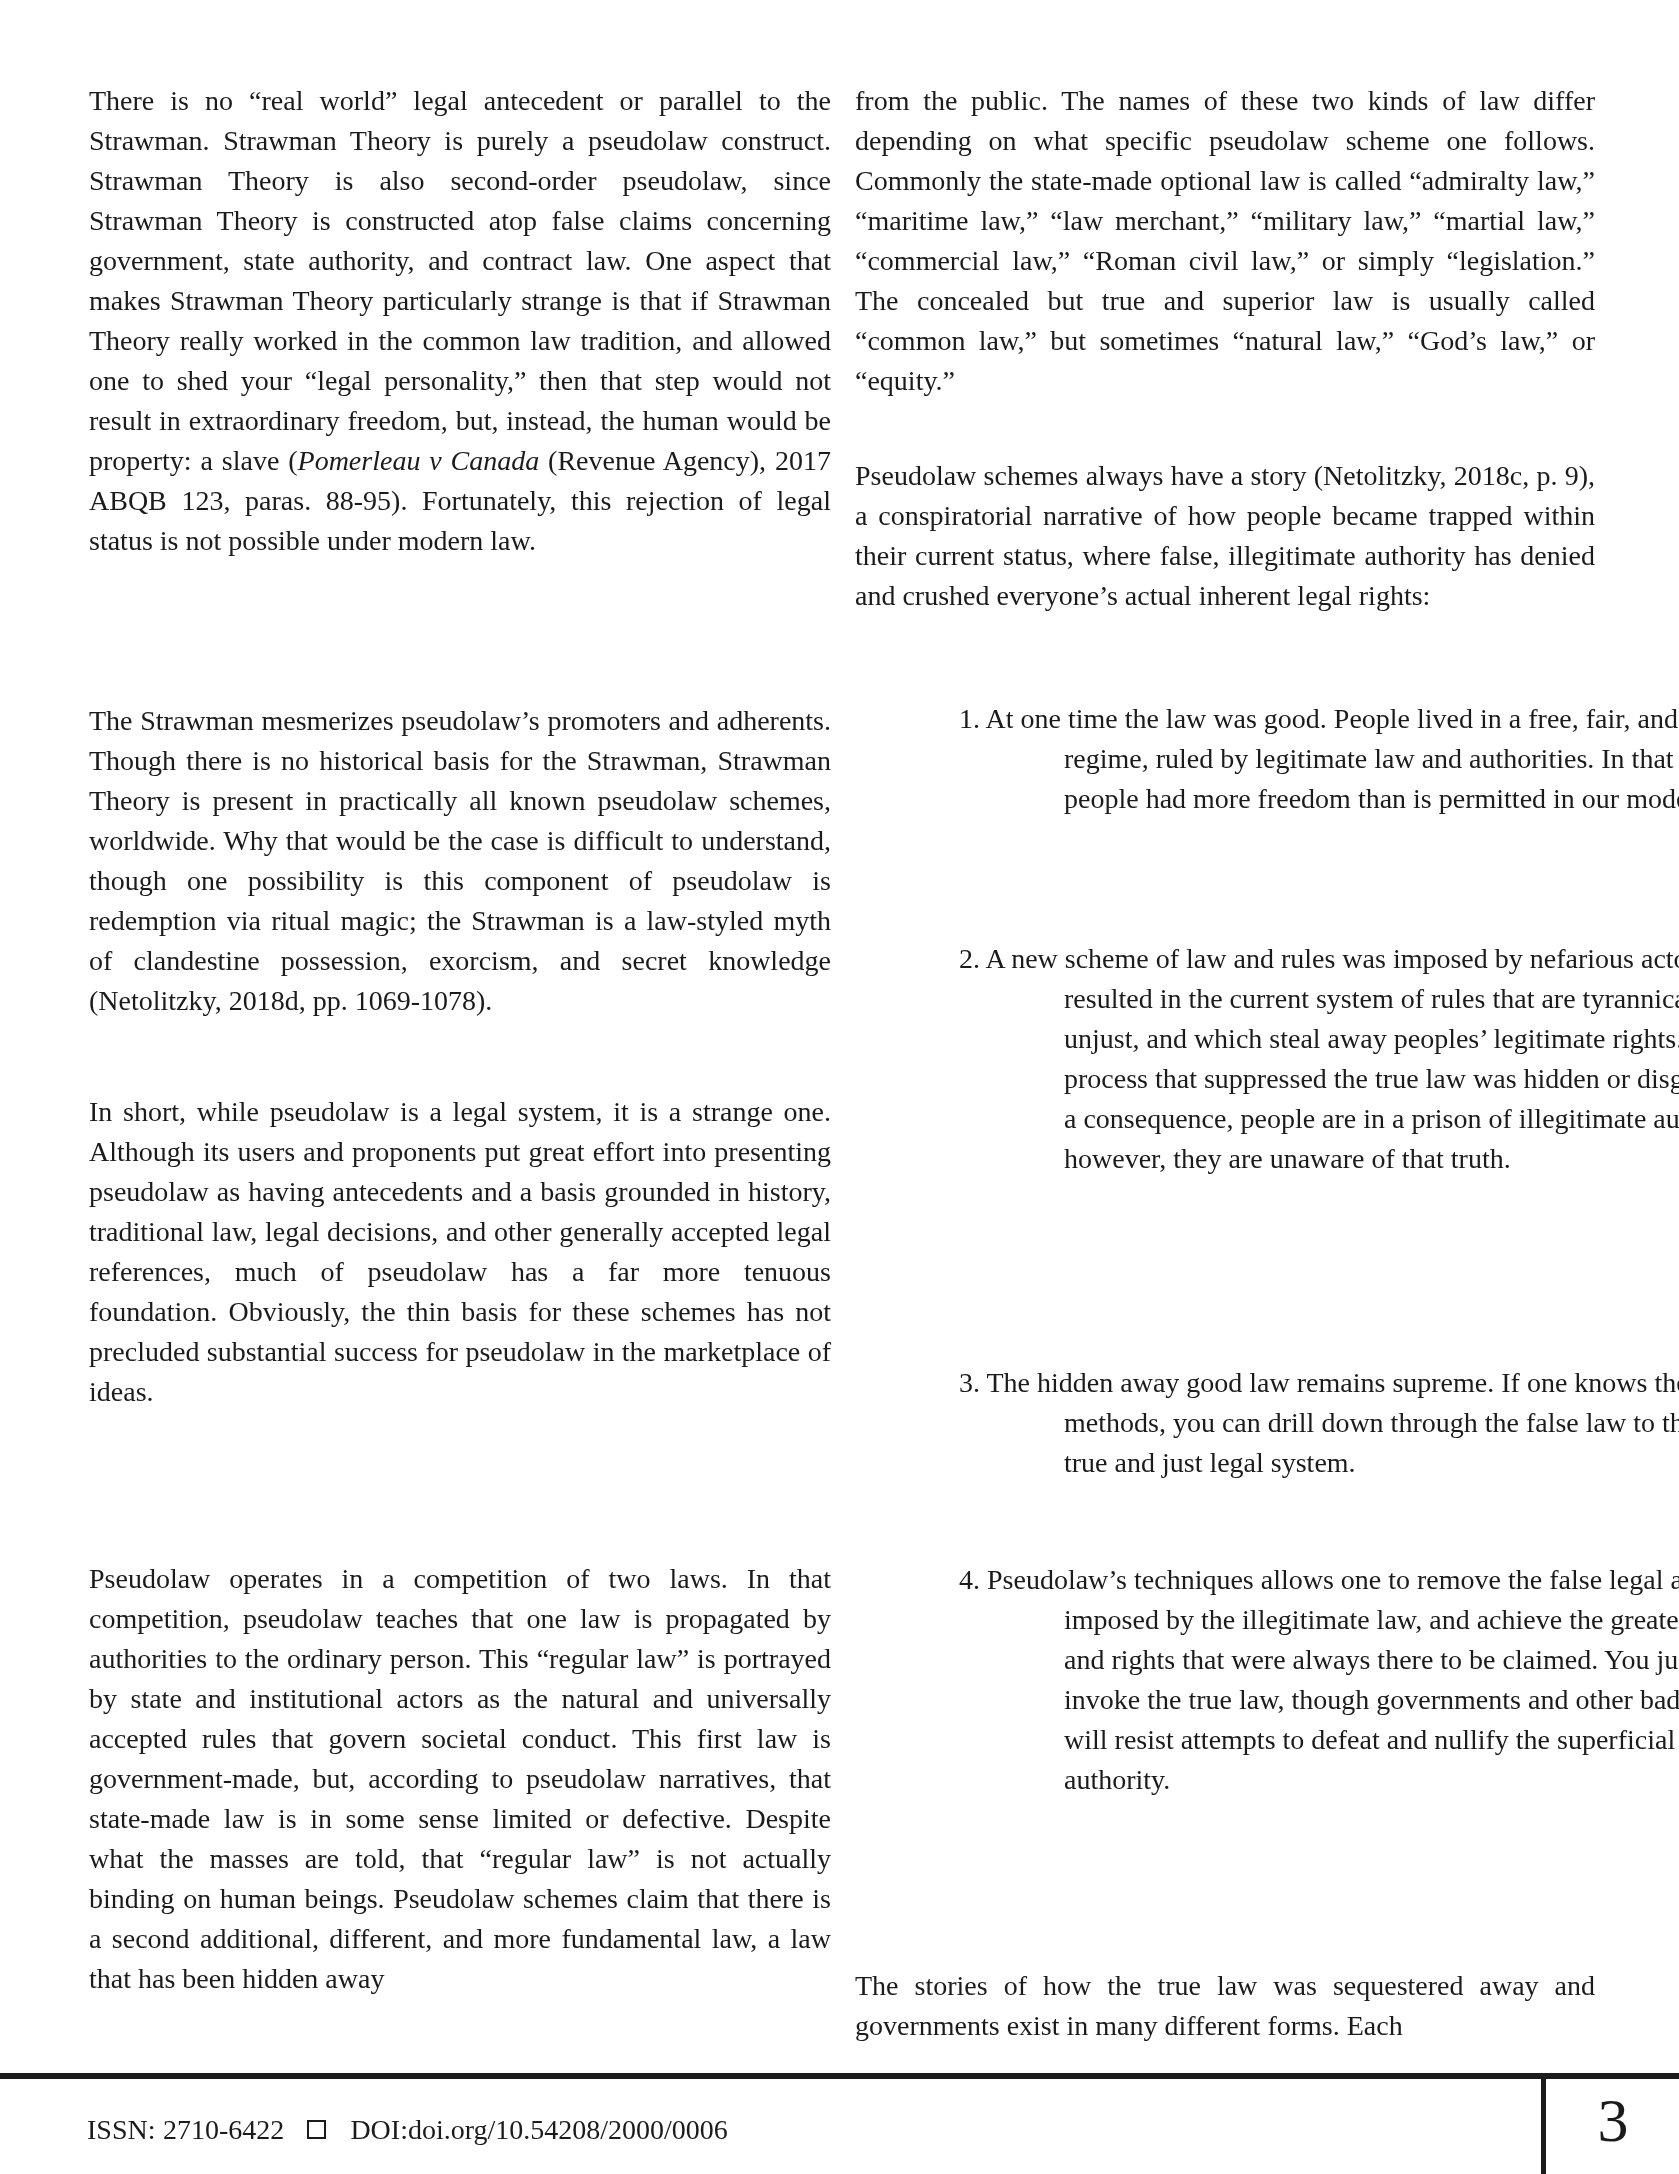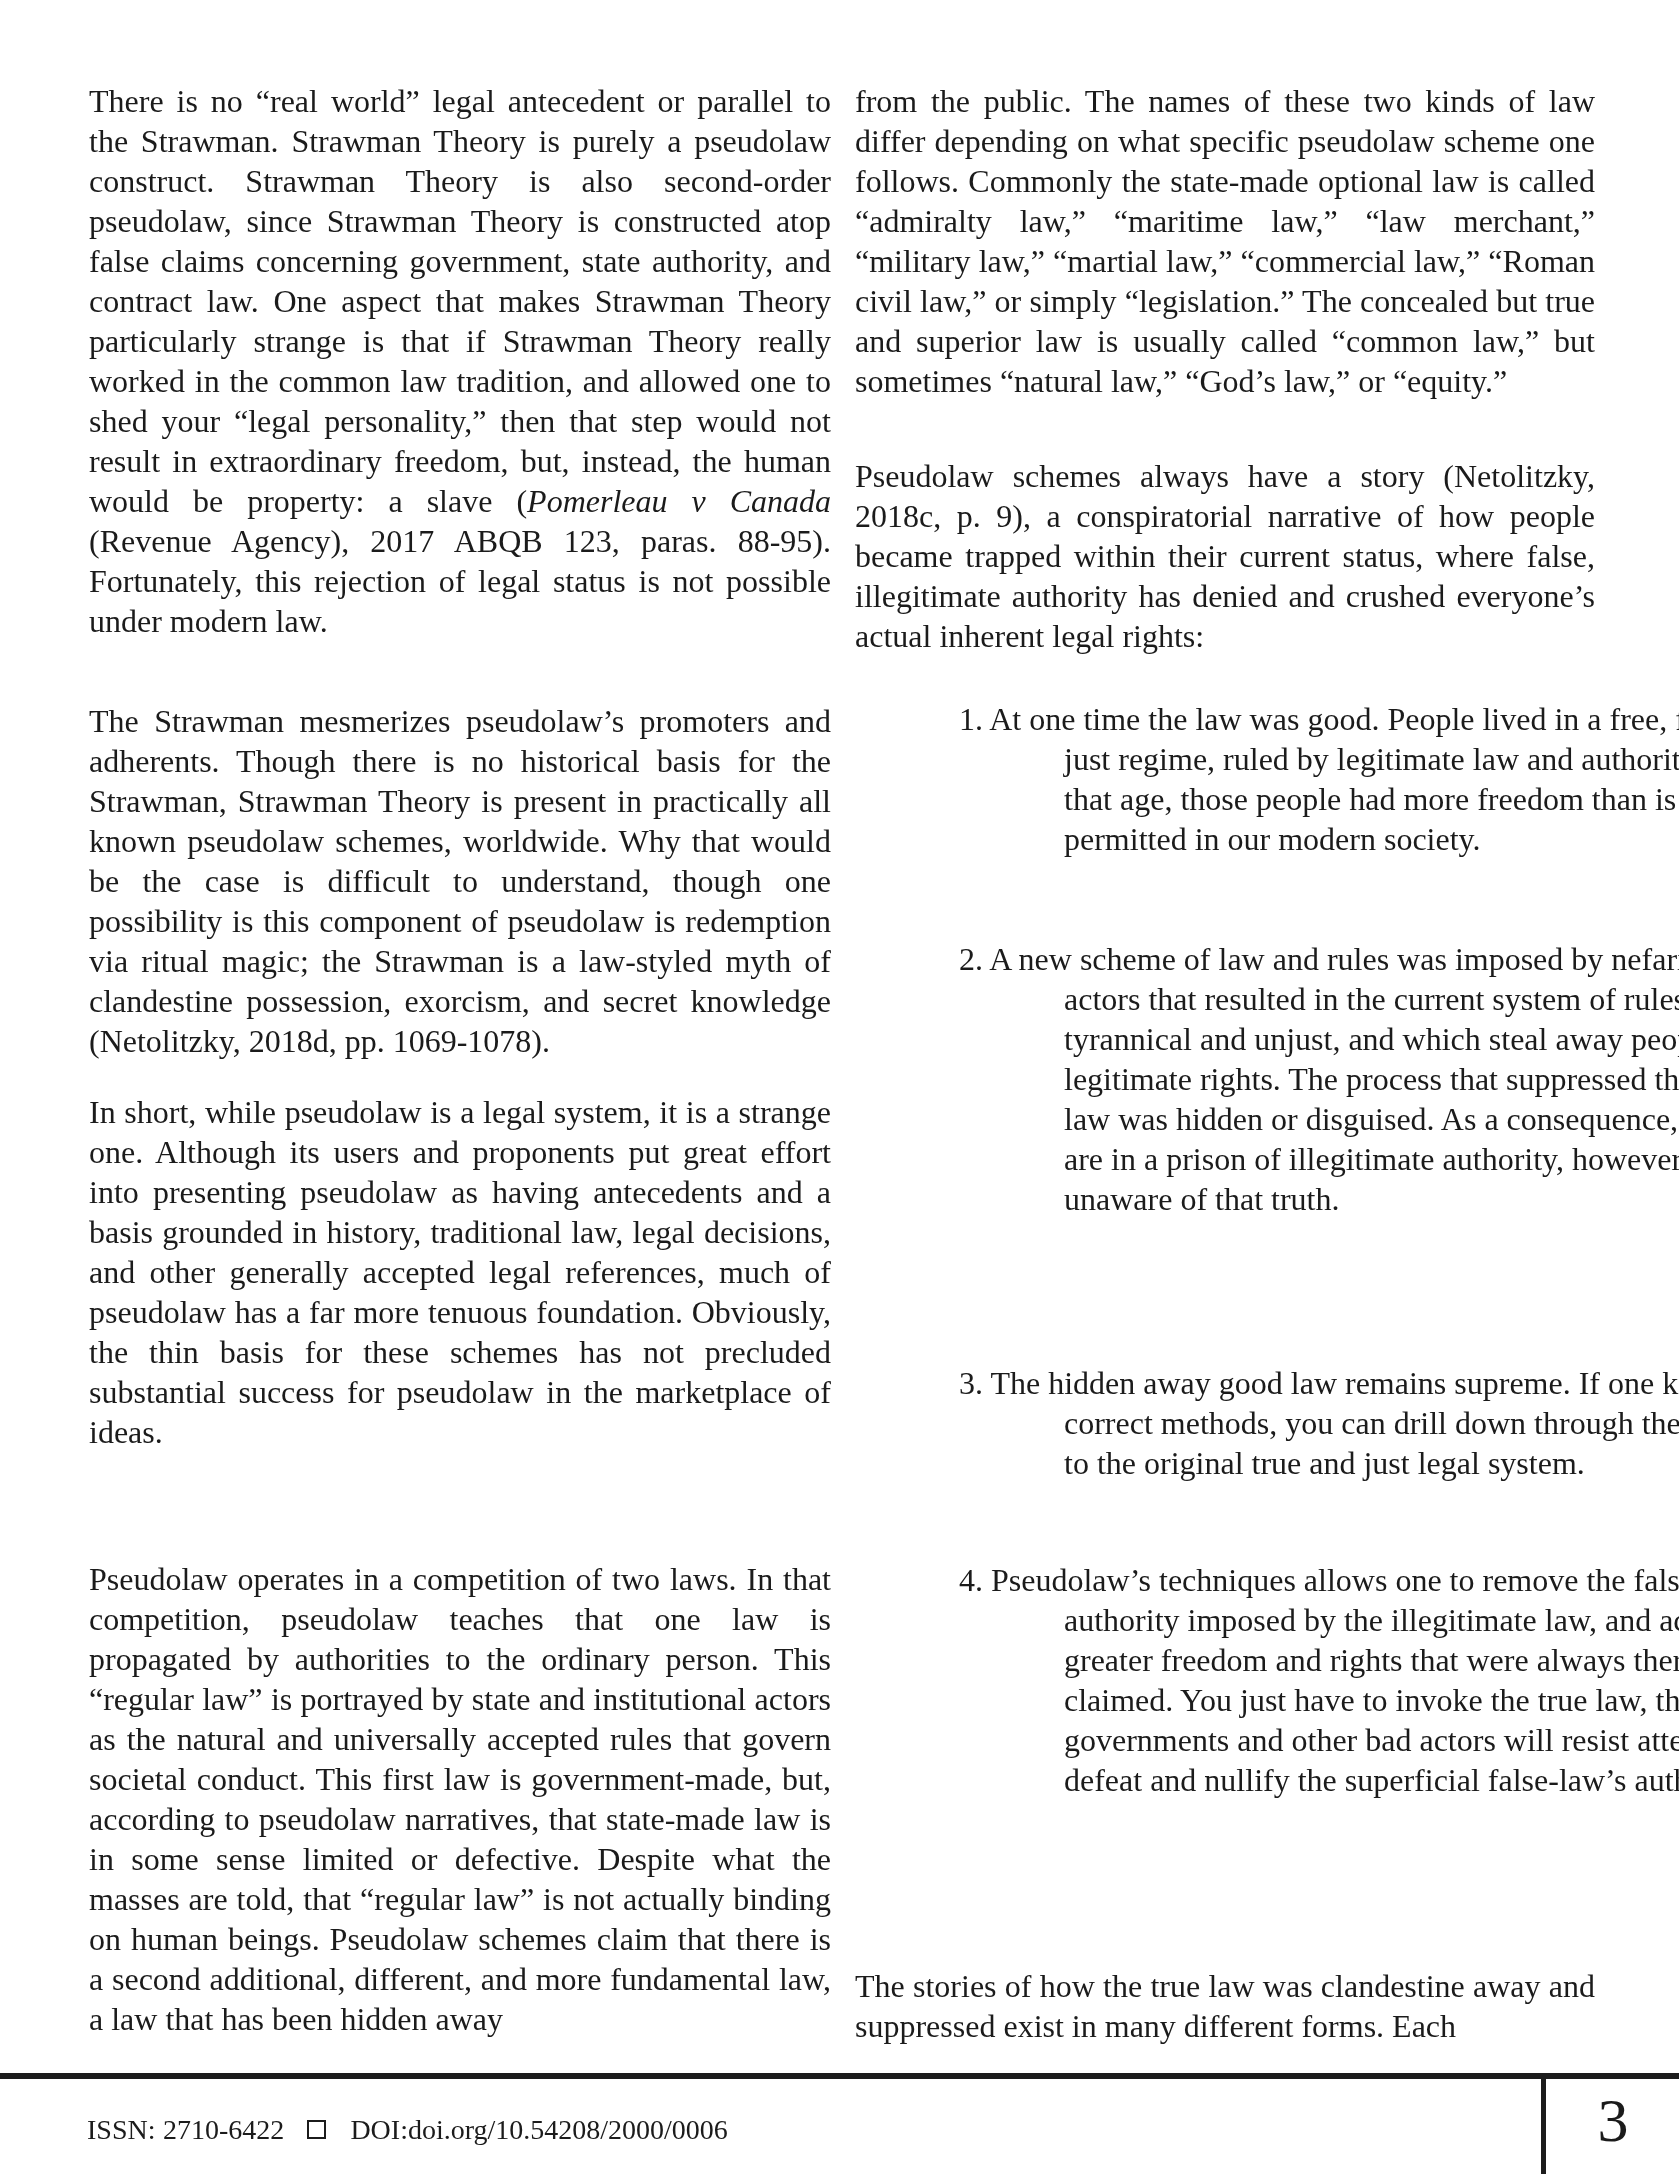--- a/index.html
+++ b/index.html
@@ -8,21 +8,21 @@
     width: 1680px;
     height: 2174px;
     background: #ffffff;
     overflow: hidden;
     font-family: "Liberation Serif", "DejaVu Serif", serif;
     color: #1b1b1b;
   }
   .block {
     position: absolute;
     margin: 0;
-    font-size: 32px;
+    font-size: 28px;
     line-height: 40px;
     text-align: justify;
   }
   .col-left  { left: 89px;  width: 742px; }
   .col-right { left: 855px; width: 740px; }
   .heading {
     font-weight: bold;
     font-size: 29px;
     text-align: left;
   }
@@ -88,21 +88,21 @@
   <p class="block col-right" style="top:456px">Pseudolaw schemes always have a story (Netolitzky, 2018c, p. 9), a conspiratorial narrative of how people became trapped within their current status, where false, illegitimate authority has denied and crushed everyone’s actual inherent legal rights:</p>
 
   <div class="block col-right list-item" style="top:699px"><span class="marker">1.</span> <span>At one time the law was good. People lived in a free, fair, and just regime, ruled by legitimate law and authorities. In that age, those people had more freedom than is permitted in our modern society.</span></div>
 
   <div class="block col-right list-item" style="top:939px"><span class="marker">2.</span> <span>A new scheme of law and rules was imposed by nefarious actors that resulted in the current system of rules that are tyrannical and unjust, and which steal away peoples’ legitimate rights. The process that suppressed the true law was hidden or disguised. As a consequence, people are in a prison of illegitimate authority, however, they are unaware of that truth.</span></div>
 
   <div class="block col-right list-item" style="top:1363px"><span class="marker">3.</span> <span>The hidden away good law remains supreme. If one knows the correct methods, you can drill down through the false law to the original true and just legal system.</span></div>
 
   <div class="block col-right list-item" style="top:1560px"><span class="marker">4.</span> <span>Pseudolaw’s techniques allows one to remove the false legal authority imposed by the illegitimate law, and achieve the greater freedom and rights that were always there to be claimed. You just have to invoke the true law, though governments and other bad actors will resist attempts to defeat and nullify the superficial false-law’s authority.</span></div>
 
-  <p class="block col-right" style="top:1966px">The stories of how the true law was clandestine away and suppressed exist in many different forms. Each</p>
+  <p class="block col-right" style="top:1966px">The stories of how the true law was sequestered away and governments exist in many different forms. Each</p>
 
   <div class="footer-rule"></div>
   <div class="footer-vrule"></div>
 
   <div class="footer-meta"><span>ISSN:</span><span class="issn-value">2710-6422</span><span class="square-icon"></span><span class="doi-label">DOI:</span><span>doi.org/10.54208/2000/0006</span></div>
 
   <div class="page-number">3</div>
 
 </div>
 

